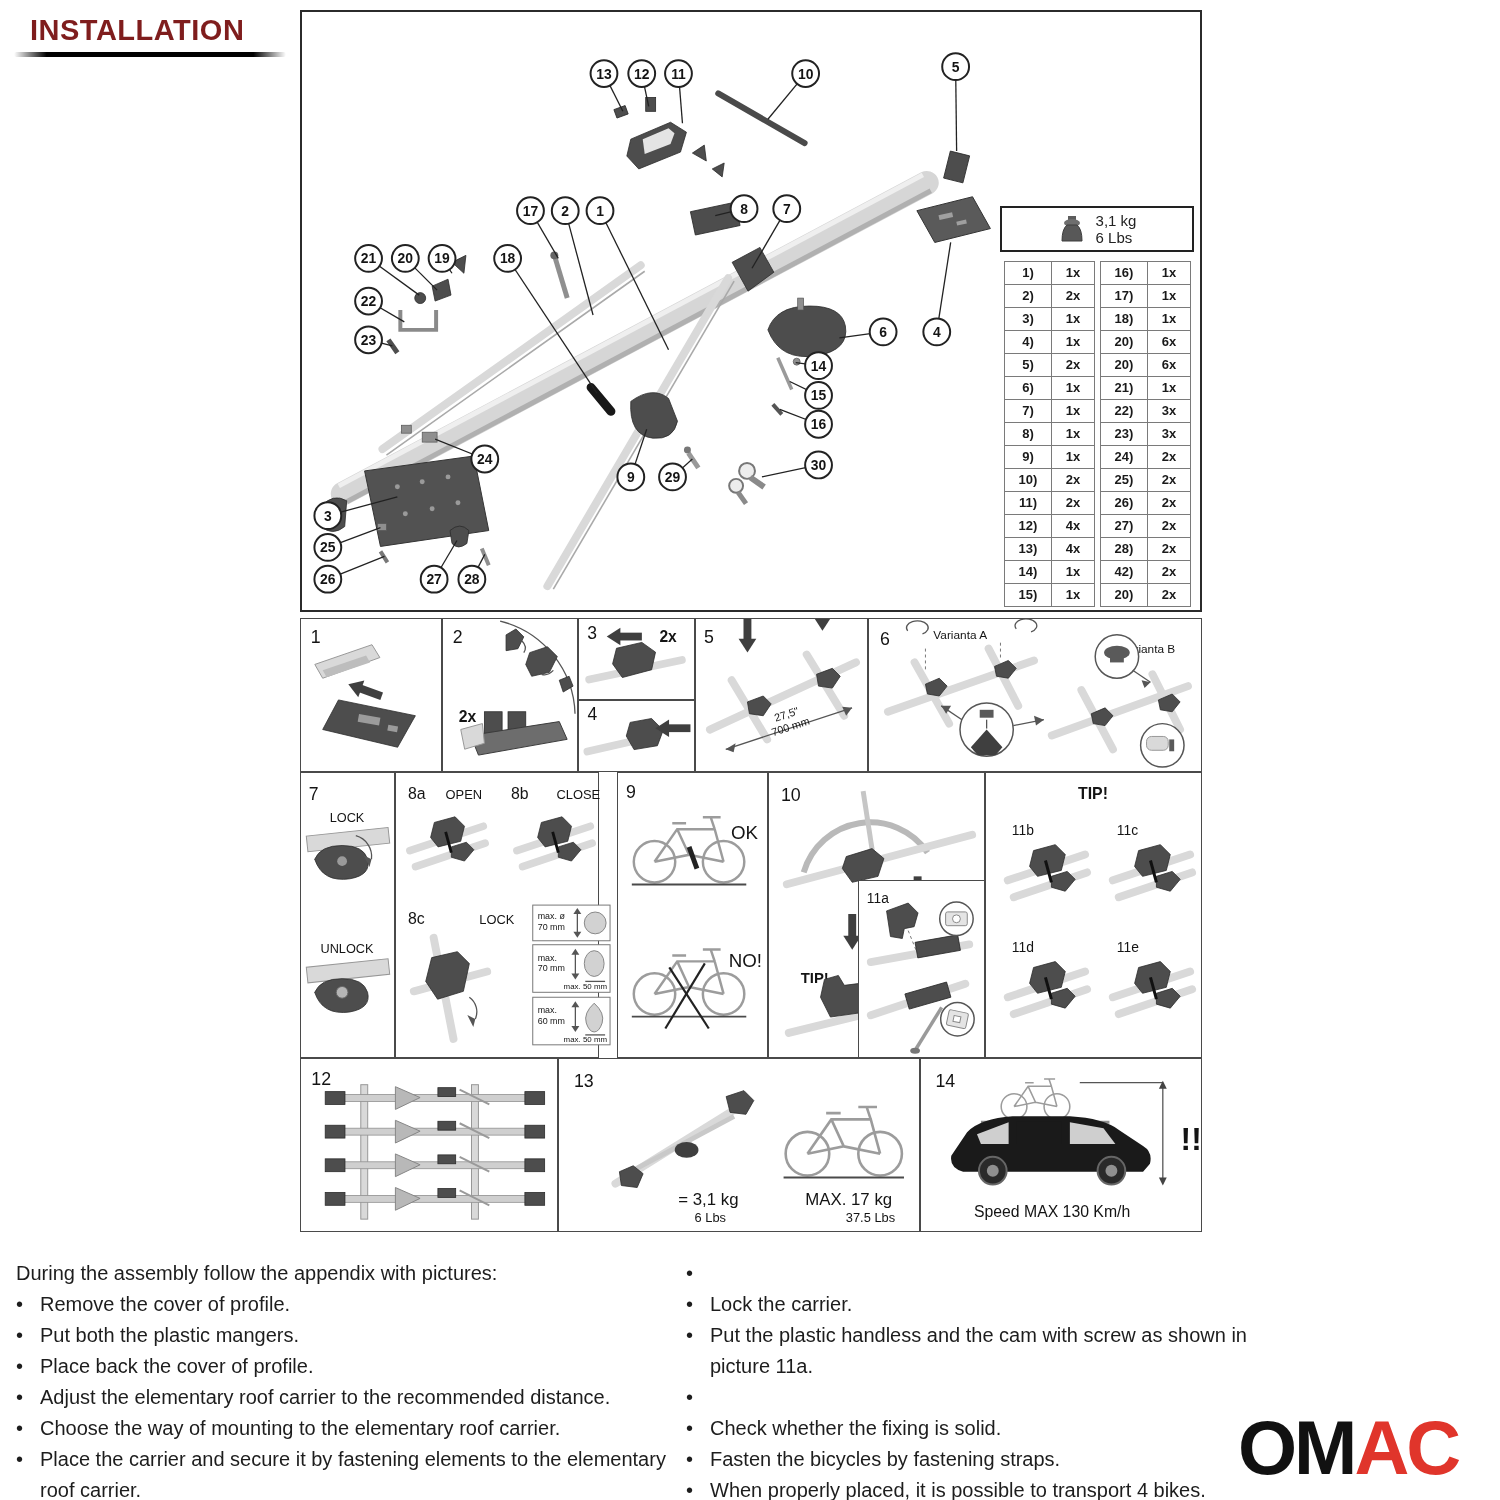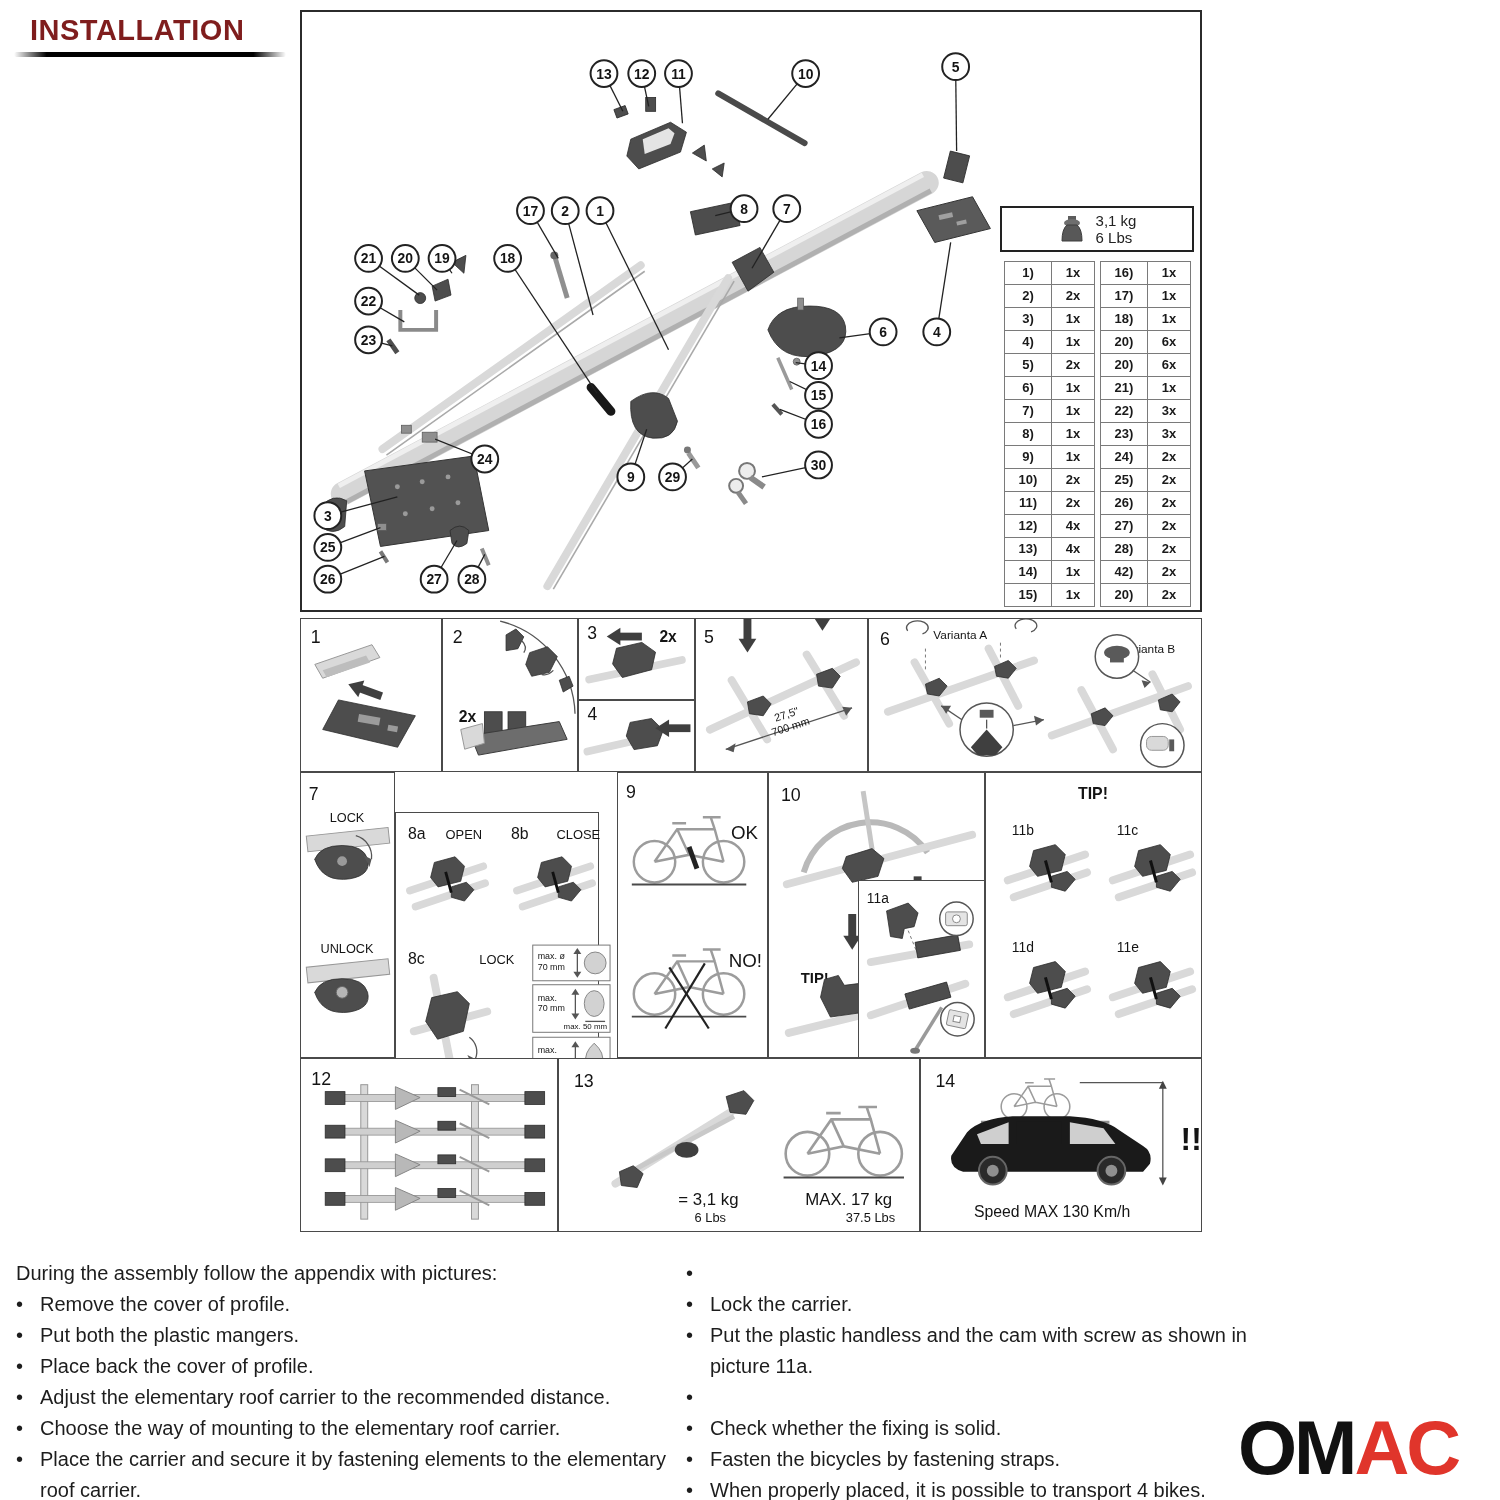--- a/index.html
+++ b/index.html
@@ -507,21 +507,21 @@
     <circle cx="42" cy="88" r="5" fill="#9a9a9a"></circle>
     <path class="thin" d="M56,62 a22,22 0 0 1 16,24"></path>
     <polygon points="72,86 64,82 70,94" fill="#555"></polygon>
     <text x="47" y="182" text-anchor="middle" class="slabel">UNLOCK</text>
     <rect x="6" y="192" width="84" height="16" class="lite" transform="rotate(-6 48 200)"></rect>
     <path class="dark" d="M14,222 q6,-14 28,-14 q22,0 26,14 q4,16 -18,20 q-28,4 -36,-20 z"></path>
     <circle cx="42" cy="222" r="6" fill="#b5b5b5" stroke="#666"></circle>
   </svg>
 </div>
 
-<div class="panel" style="left:395px;top:812px;width:204px;height:286px">
+<div class="panel" style="left:395px;top:772px;width:204px;height:286px">
   <svg width="220" height="284" viewBox="0 0 222 286">
     <text x="12" y="26" style="font-size:16px">8a</text>
     <text x="50" y="26" class="slabel">OPEN</text>
     <text x="116" y="26" style="font-size:16px">8b</text>
     <text x="162" y="26" class="slabel">CLOSE</text>
     <use href="#clampasm" transform="translate(14 42) scale(0.95)"></use>
     <use href="#clampasm" transform="translate(122 42) scale(0.95)"></use>
     <text x="12" y="152" style="font-size:16px">8c</text>
     <text x="84" y="152" class="slabel">LOCK</text>
     <line x1="38" y1="166" x2="58" y2="268" class="tube"></line>

